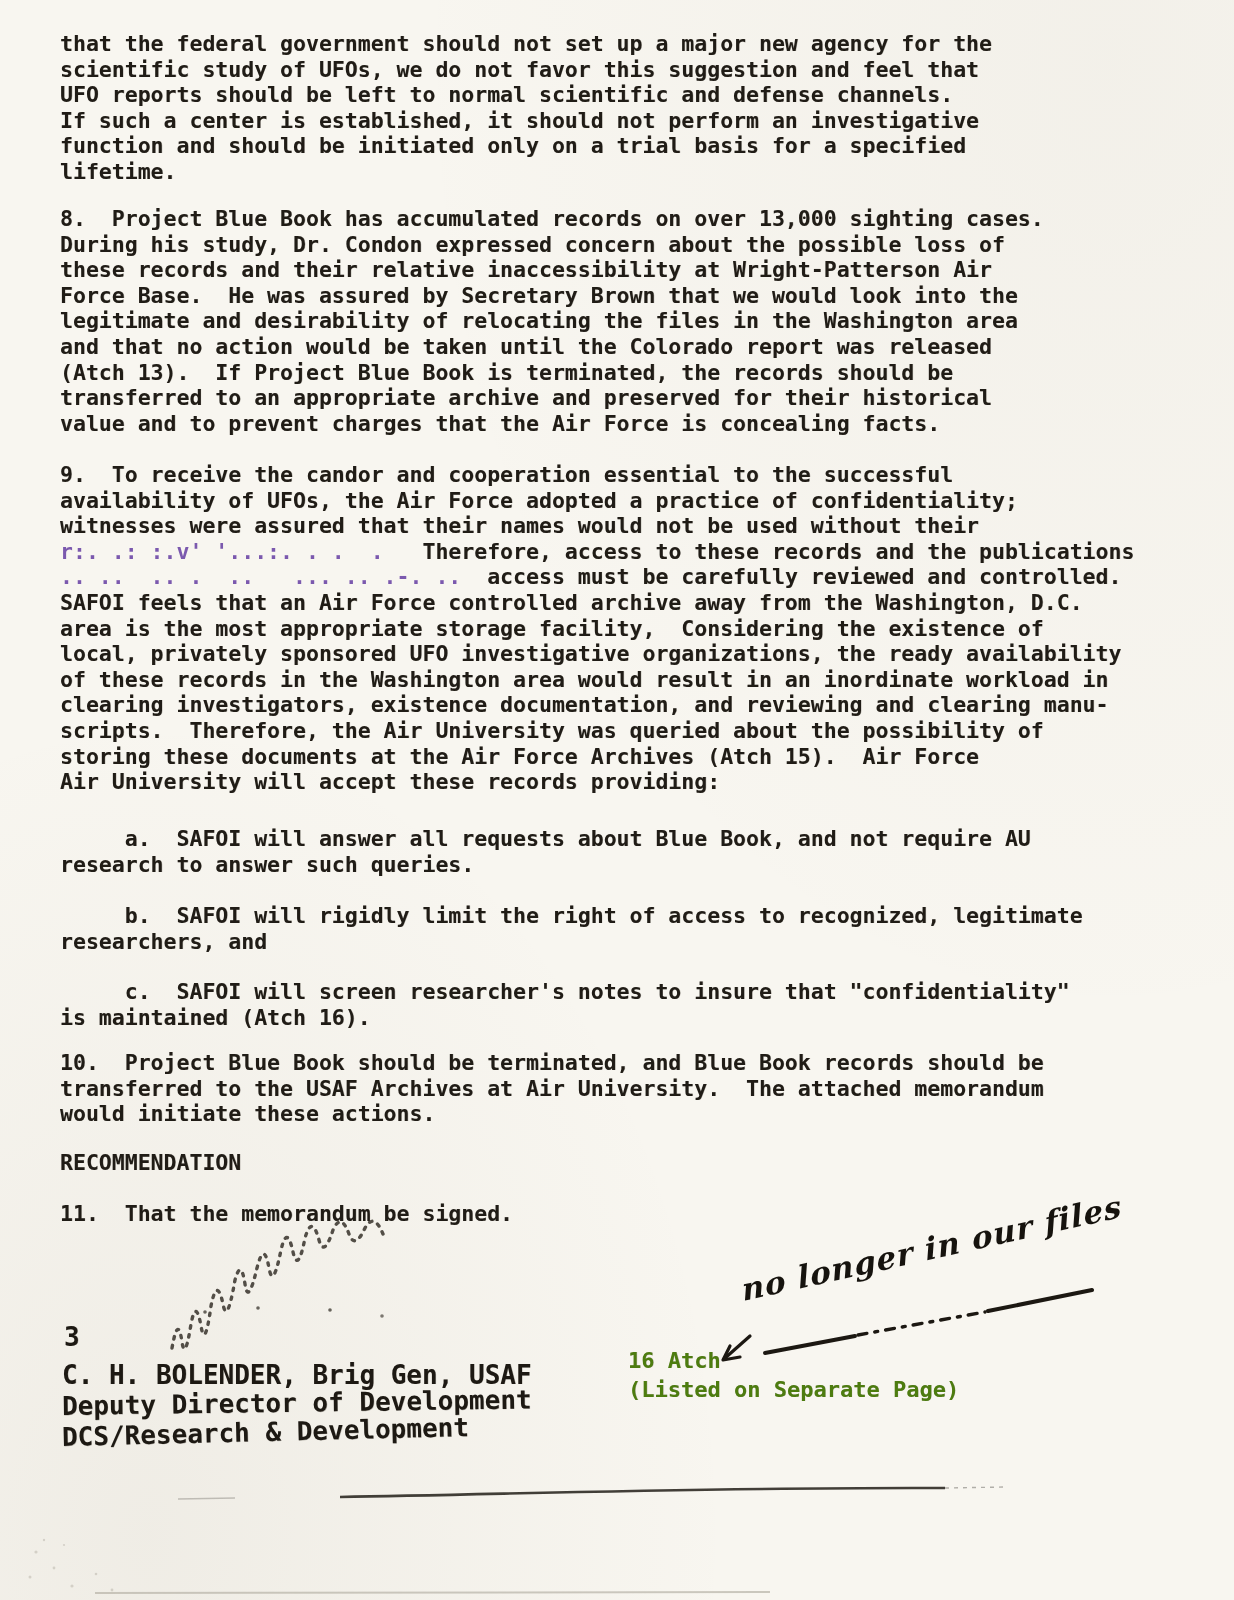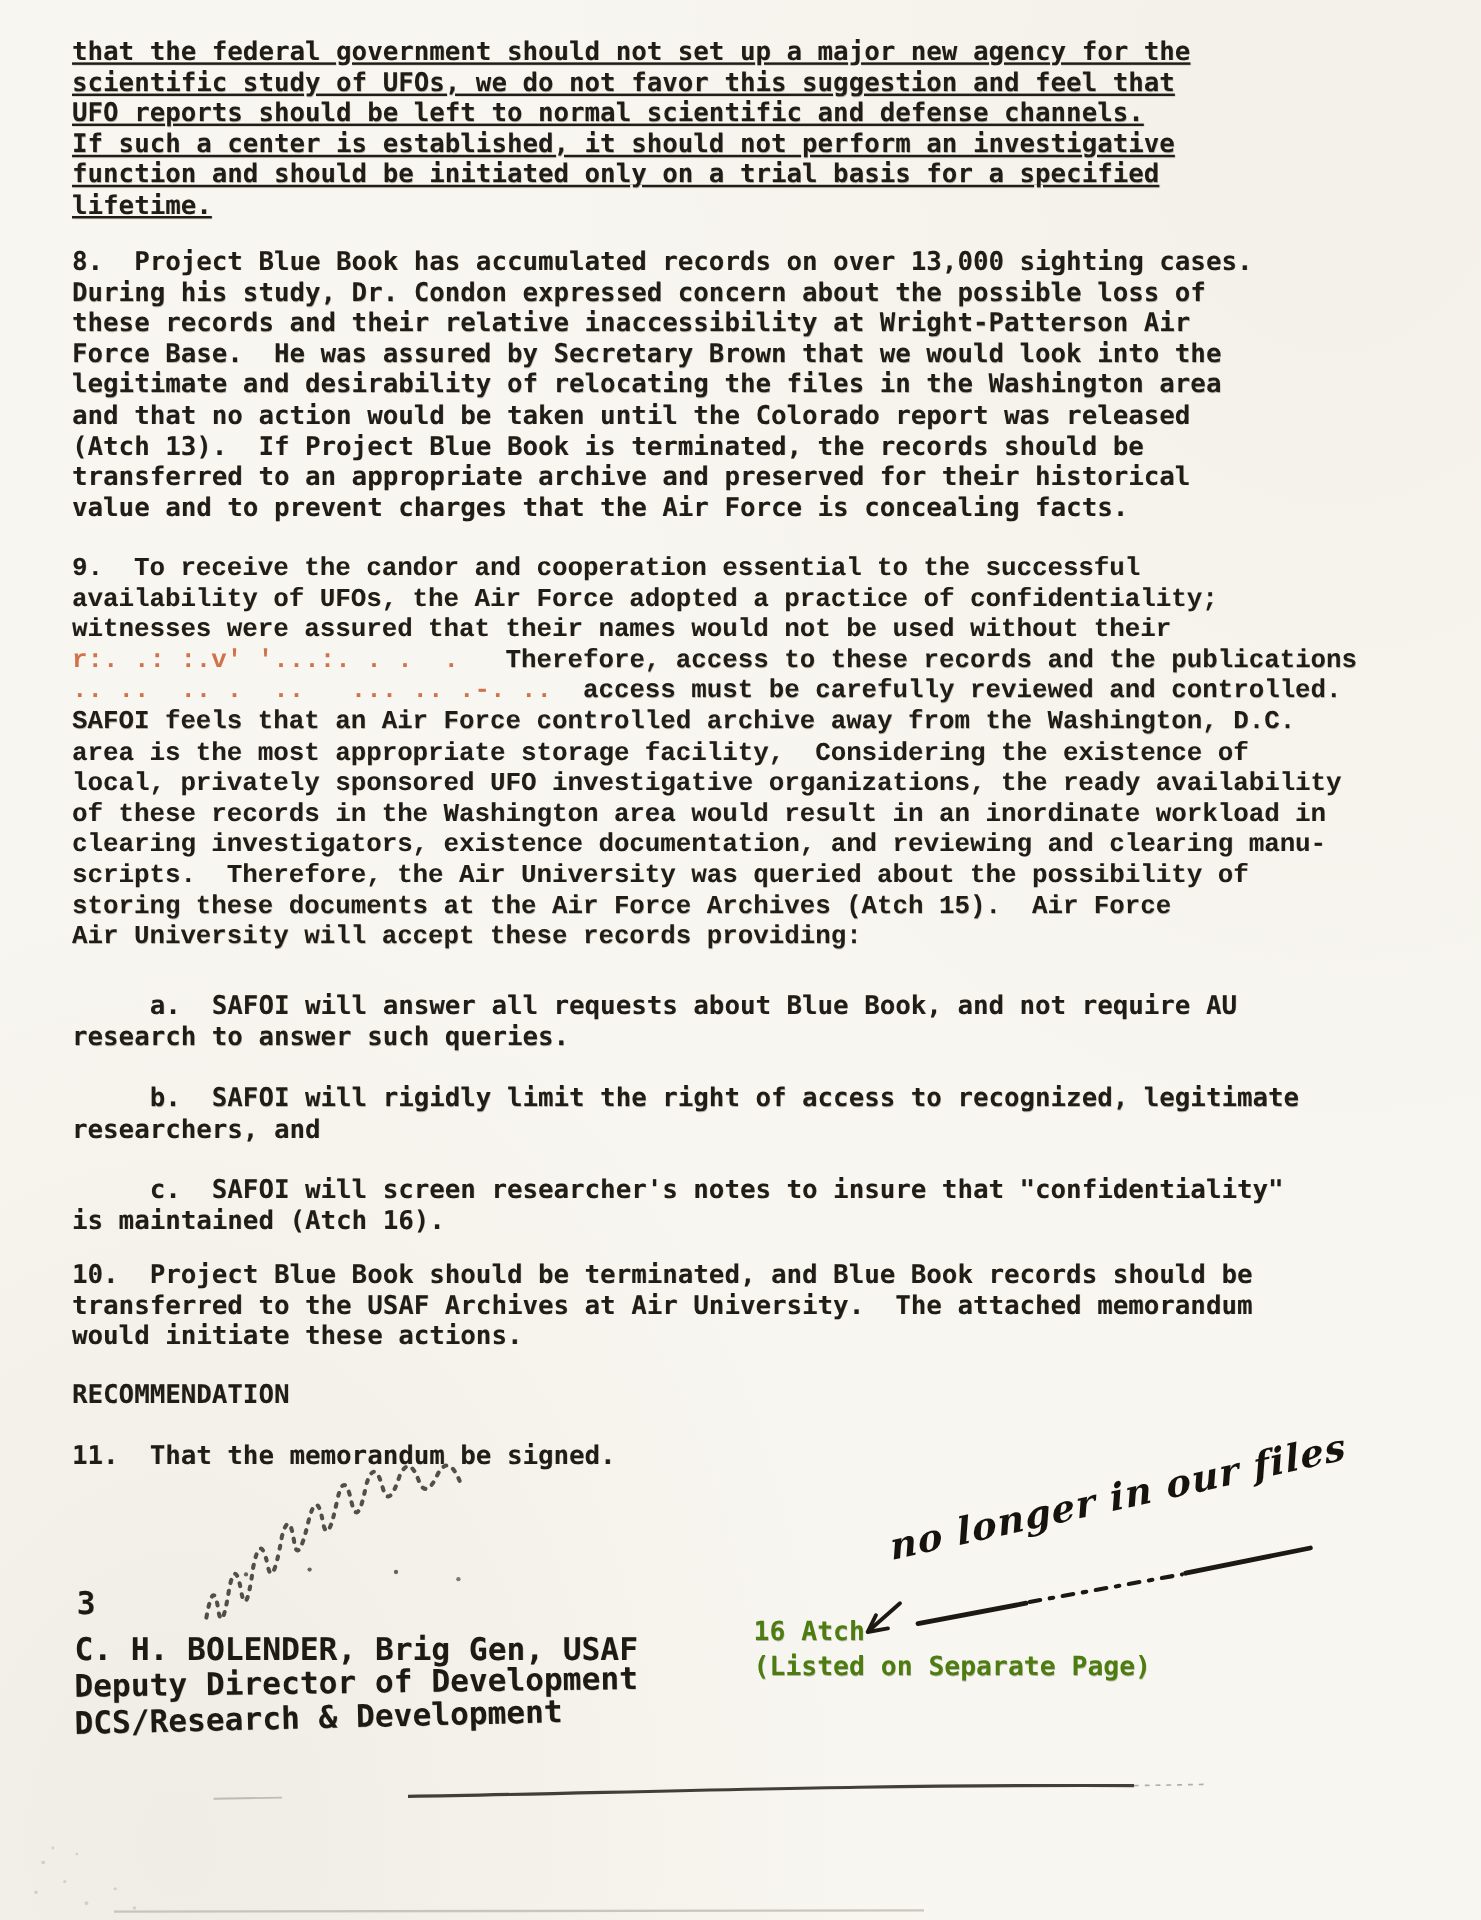--- a/index.html
+++ b/index.html
@@ -14,21 +14,21 @@
   .page{position:absolute;inset:0;}
   .block{
     position:absolute;
     color:#201c16;
     font-size:21.5px;
     font-weight:700;
     letter-spacing:0;
     text-shadow:0.4px 0.4px 0 rgba(32,26,18,.30);
   }
   .line{white-space:pre;height:25.6px;line-height:25.6px;}
-  .faded{color:#c2410c;opacity:.72;text-shadow:none;}
+  .faded{color:#4c1d95;opacity:.72;text-shadow:none;}
   .sig-line{
     position:absolute;left:62px;
     font-size:26px;font-weight:700;color:#1d1913;
     white-space:pre;line-height:30px;
     text-shadow:0.4px 0.4px 0 rgba(32,26,18,.30);
   }
   .sig-num{
     position:absolute;left:64px;top:1322px;
     font-size:26px;font-weight:700;color:#1d1913;
     text-shadow:0.4px 0.4px 0 rgba(32,26,18,.30);
@@ -71,21 +71,21 @@
       <div class="line">is maintained (Atch 16).</div>
     </div>
     <div class="block" style="top: 903px; left: 60px;">
       <div class="line">     b.  SAFOI will rigidly limit the right of access to recognized, legitimate</div>
       <div class="line">researchers, and</div>
     </div>
     <div class="block" style="top: 826px; left: 60px;">
       <div class="line">     a.  SAFOI will answer all requests about Blue Book, and not require AU</div>
       <div class="line">research to answer such queries.</div>
     </div>
-    <div class="block" style="top: 462px; left: 60px; font-family: Liberation Mono, monospace;">
+    <div class="block" style="top: 462px; left: 60px;">
       <div class="line">9.  To receive the candor and cooperation essential to the successful</div>
       <div class="line">availability of UFOs, the Air Force adopted a practice of confidentiality;</div>
       <div class="line">witnesses were assured that their names would not be used without their</div>
       <div class="line"><span class="faded">r:. .: :.v' '...:. . .  .</span><span>   Therefore, access to these records and the publications</span></div>
       <div class="line"><span class="faded">.. ..  .. .  ..   ... .. .-. ..</span><span>  access must be carefully reviewed and controlled.</span></div>
       <div class="line">SAFOI feels that an Air Force controlled archive away from the Washington, D.C.</div>
       <div class="line">area is the most appropriate storage facility,  Considering the existence of</div>
       <div class="line">local, privately sponsored UFO investigative organizations, the ready availability</div>
       <div class="line">of these records in the Washington area would result in an inordinate workload in</div>
       <div class="line">clearing investigators, existence documentation, and reviewing and clearing manu-</div>
@@ -97,21 +97,21 @@
       <div class="line">8.  Project Blue Book has accumulated records on over 13,000 sighting cases.</div>
       <div class="line">During his study, Dr. Condon expressed concern about the possible loss of</div>
       <div class="line">these records and their relative inaccessibility at Wright-Patterson Air</div>
       <div class="line">Force Base.  He was assured by Secretary Brown that we would look into the</div>
       <div class="line">legitimate and desirability of relocating the files in the Washington area</div>
       <div class="line">and that no action would be taken until the Colorado report was released</div>
       <div class="line">(Atch 13).  If Project Blue Book is terminated, the records should be</div>
       <div class="line">transferred to an appropriate archive and preserved for their historical</div>
       <div class="line">value and to prevent charges that the Air Force is concealing facts.</div>
     </div>
-    <div class="block" style="top: 31px; left: 60px; text-decoration: underline;">
+    <div class="block" style="top: 31px; left: 60px;">
       <div class="line">that the federal government should not set up a major new agency for the</div>
       <div class="line">scientific study of UFOs, we do not favor this suggestion and feel that</div>
       <div class="line">UFO reports should be left to normal scientific and defense channels.</div>
       <div class="line">If such a center is established, it should not perform an investigative</div>
       <div class="line">function and should be initiated only on a trial basis for a specified</div>
       <div class="line">lifetime.</div>
     </div>
 
   <div class="sig-num">3</div>
   <div class="sig-line" style="top:1360px">C. H. BOLENDER, Brig Gen, USAF</div>

